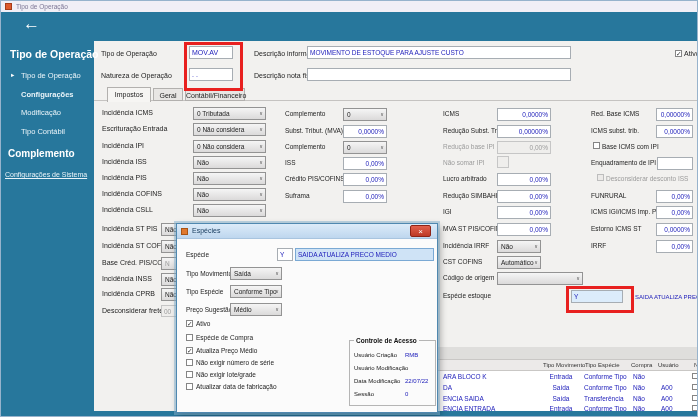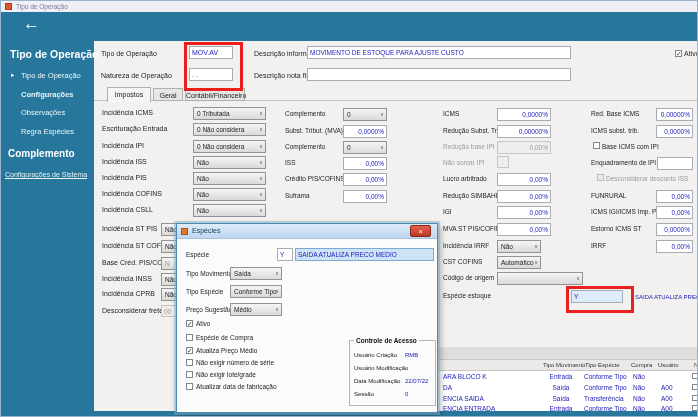--- a/index.html
+++ b/index.html
@@ -50,22 +50,22 @@
   <div class="abs" style="left:15px;top:2px;font-size:6.5px;color:#7d7796;white-space:nowrap;">Tipo de Operação</div>
 
   <div class="abs teal" style="left:0;top:11px;width:698px;height:29px;"></div>
   <div class="abs" style="left:22px;top:14px;font-size:17px;font-weight:bold;color:#fff;line-height:18px;cursor:pointer;">←</div>
 
   <div class="abs teal" style="left:0;top:40px;width:93px;height:377px;"></div>
   <div class="abs" style="left:9px;top:47px;font-size:10.5px;font-weight:bold;color:#fff;white-space:nowrap;">Tipo de Operação</div>
   <span class="abs" style="left:9px;top:71px;font-size:5.5px;color:#fff;">►</span>
   <div class="side-item" style="left:20px;top:70px;">Tipo de Operação</div>
   <div class="side-item" style="left:20px;top:89px;font-weight:bold;">Configurações</div>
-  <div class="side-item" style="left:20px;top:107px;">Observações</div>
-  <div class="side-item" style="left:20px;top:126px;">Regra Espécies</div>
+  <div class="side-item" style="left:20px;top:107px;">Modificação</div>
+  <div class="side-item" style="left:20px;top:126px;">Tipo Contábil</div>
   <div class="abs" style="left:7px;top:147px;font-size:10px;font-weight:bold;color:#fff;white-space:nowrap;">Complemento</div>
   <div class="side-item" style="left:4px;top:170px;font-size:7px;text-decoration:underline;">Configurações de Sistema</div>
 
   <div class="lbl" style="left:100px;top:49px;">Tipo de Operação</div>
   <div class="fld txt" style="left:188px;top:45px;width:44px;height:13px;font-size:7px;">MOV.AV</div>
   <div class="lbl" style="left:100px;top:71px;">Natureza de Operação</div>
   <div class="fld txt" style="left:188px;top:67px;width:44px;height:13px;font-size:7px;">. .</div>
   <div class="redbox" style="left:183px;top:41px;width:53px;height:43px;"></div>
 
   <div class="lbl" style="left:253px;top:49px;">Descrição informativa</div>

